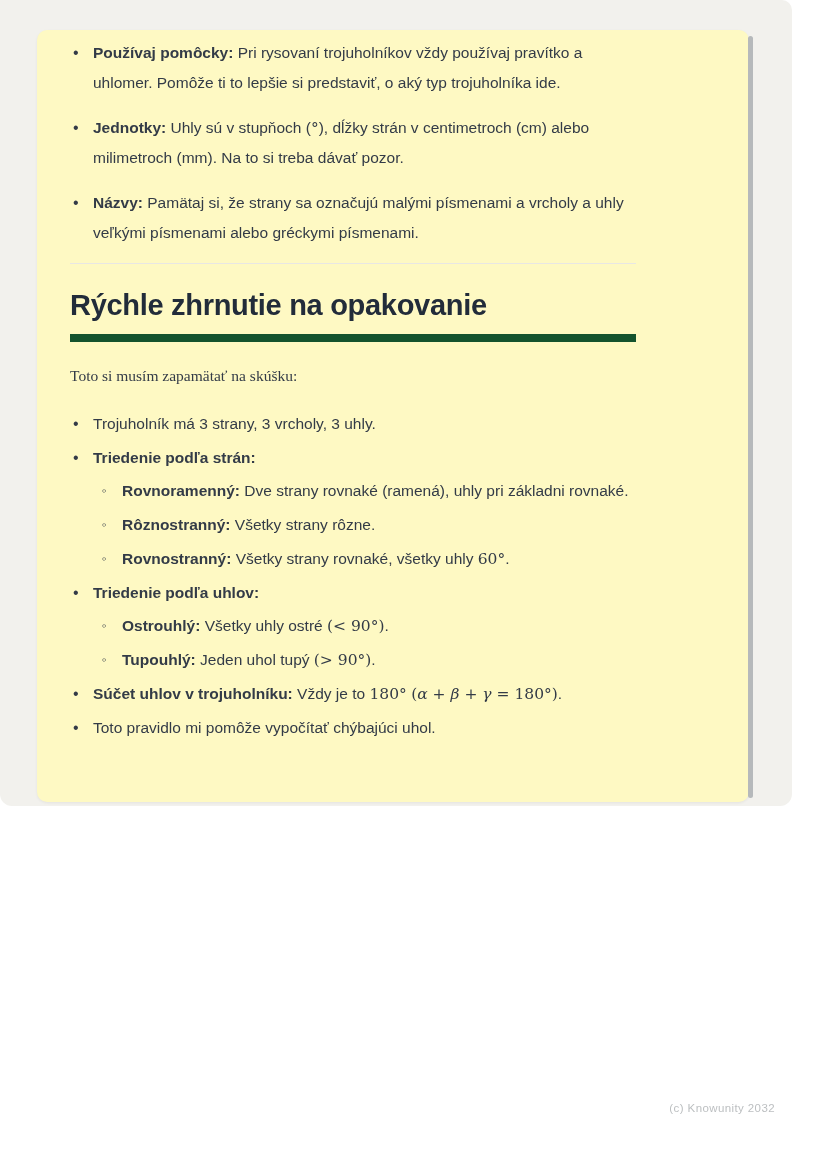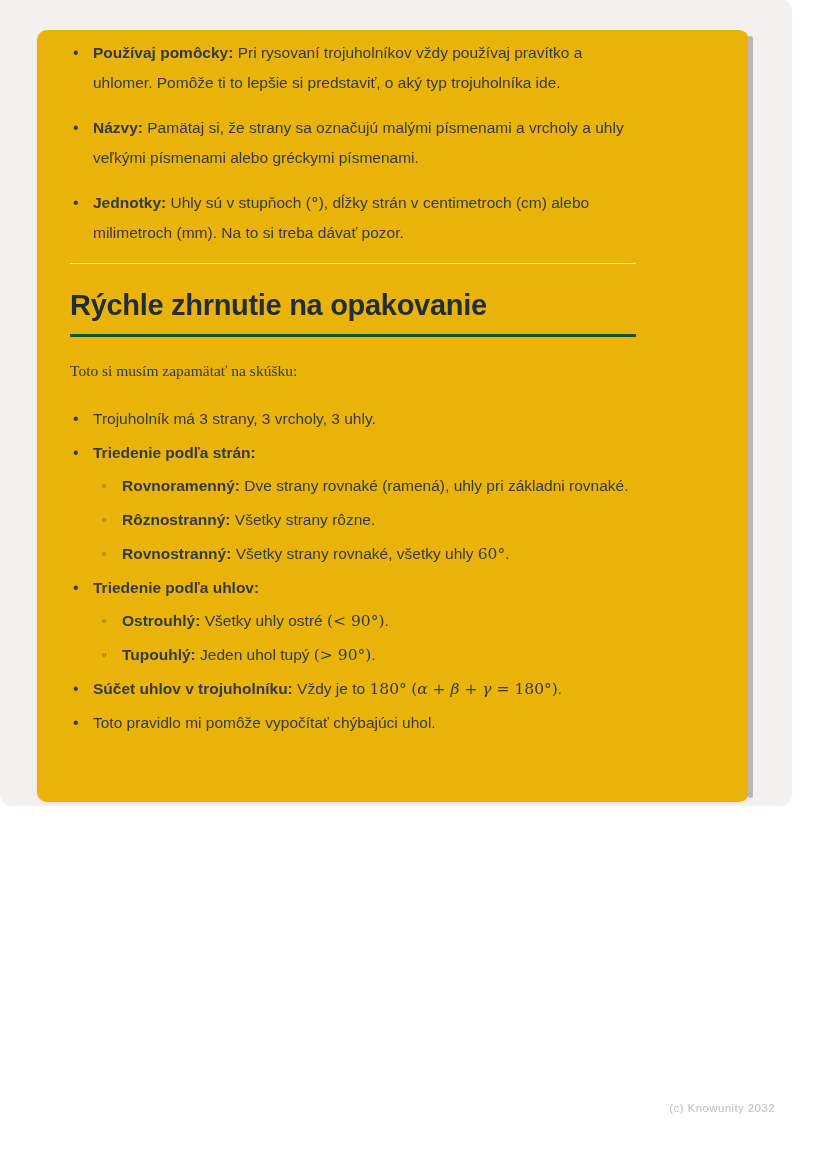--- a/index.html
+++ b/index.html
@@ -18,21 +18,21 @@
     width: 792px; height: 806px;
     background: #f2f1ed;
     border-radius: 0 10px 12px 12px;
   }
 
   
   .doc-card {
     position: absolute;
     left: 37px; top: 30px;
     width: 712px; height: 772px;
-    background: #eab308;
+    background: #fef9c3;
     border-radius: 10px;
     box-shadow: 0 1px 3px rgba(0,0,0,0.06);
   }
 
   .scrollbar-thumb {
     position: absolute;
     left: 748px; top: 36px;
     width: 5px; height: 762px;
     background: #b6b9bb;
     border-radius: 3px;
@@ -106,21 +106,21 @@
   }
 
   h1.section-heading {
     margin: 24px 0 0 0;
     font-size: 29px;
     line-height: 34px;
     font-weight: 700;
     letter-spacing: -0.3px;
     color: #222c3a;
     padding-bottom: 12px;
-    border-bottom: 3px solid #14532d;
+    border-bottom: 8px solid #14532d;
     width: 566px;
     box-sizing: border-box;
   }
 
   p.intro {
     margin: 20px 0 8px 0;
     line-height: 28px;
     font-family: Liberation Serif, serif;
   }
 
@@ -136,22 +136,22 @@
   }
 </style>
 </head>
 <body>
 
 <div class="canvas">
   <div class="doc-card">
     <div class="content">
       <ul class="list toplist" id="tips-list">
           <li><span class="seg-b">Používaj pomôcky:</span><span class="seg-t"> Pri rysovaní trojuholníkov vždy používaj pravítko a uhlomer. Pomôže ti to lepšie si predstaviť, o aký typ trojuholníka ide.</span></li>
+          <li><span class="seg-b">Jednotky:</span><span class="seg-t"> Uhly sú v stupňoch (</span><span class="seg-m">°</span><span class="seg-t">), dĺžky strán v centimetroch (cm) alebo milimetroch (mm). Na to si treba dávať pozor.</span></li>
           <li><span class="seg-b">Názvy:</span><span class="seg-t"> Pamätaj si, že strany sa označujú malými písmenami a vrcholy a uhly veľkými písmenami alebo gréckymi písmenami.</span></li>
-          <li><span class="seg-b">Jednotky:</span><span class="seg-t"> Uhly sú v stupňoch (</span><span class="seg-m">°</span><span class="seg-t">), dĺžky strán v centimetroch (cm) alebo milimetroch (mm). Na to si treba dávať pozor.</span></li>
         </ul>
       <div class="divider"></div>
       <h1 class="section-heading">Rýchle zhrnutie na opakovanie</h1>
       <p class="intro">Toto si musím zapamätať na skúšku:</p>
       <ul class="list toplist summary" id="summary-list">
           <li><span class="seg-t">Trojuholník má 3 strany, 3 vrcholy, 3 uhly.</span></li>
           <li><span class="seg-b">Triedenie podľa strán:</span><ul class="sublist">
               <li><span class="seg-b">Rovnoramenný:</span><span class="seg-t"> Dve strany rovnaké (ramená), uhly pri základni rovnaké.</span></li>
               <li><span class="seg-b">Rôznostranný:</span><span class="seg-t"> Všetky strany rôzne.</span></li>
               <li><span class="seg-b">Rovnostranný:</span><span class="seg-t"> Všetky strany rovnaké, všetky uhly </span><span class="seg-m">60°</span><span class="seg-t">.</span></li>

